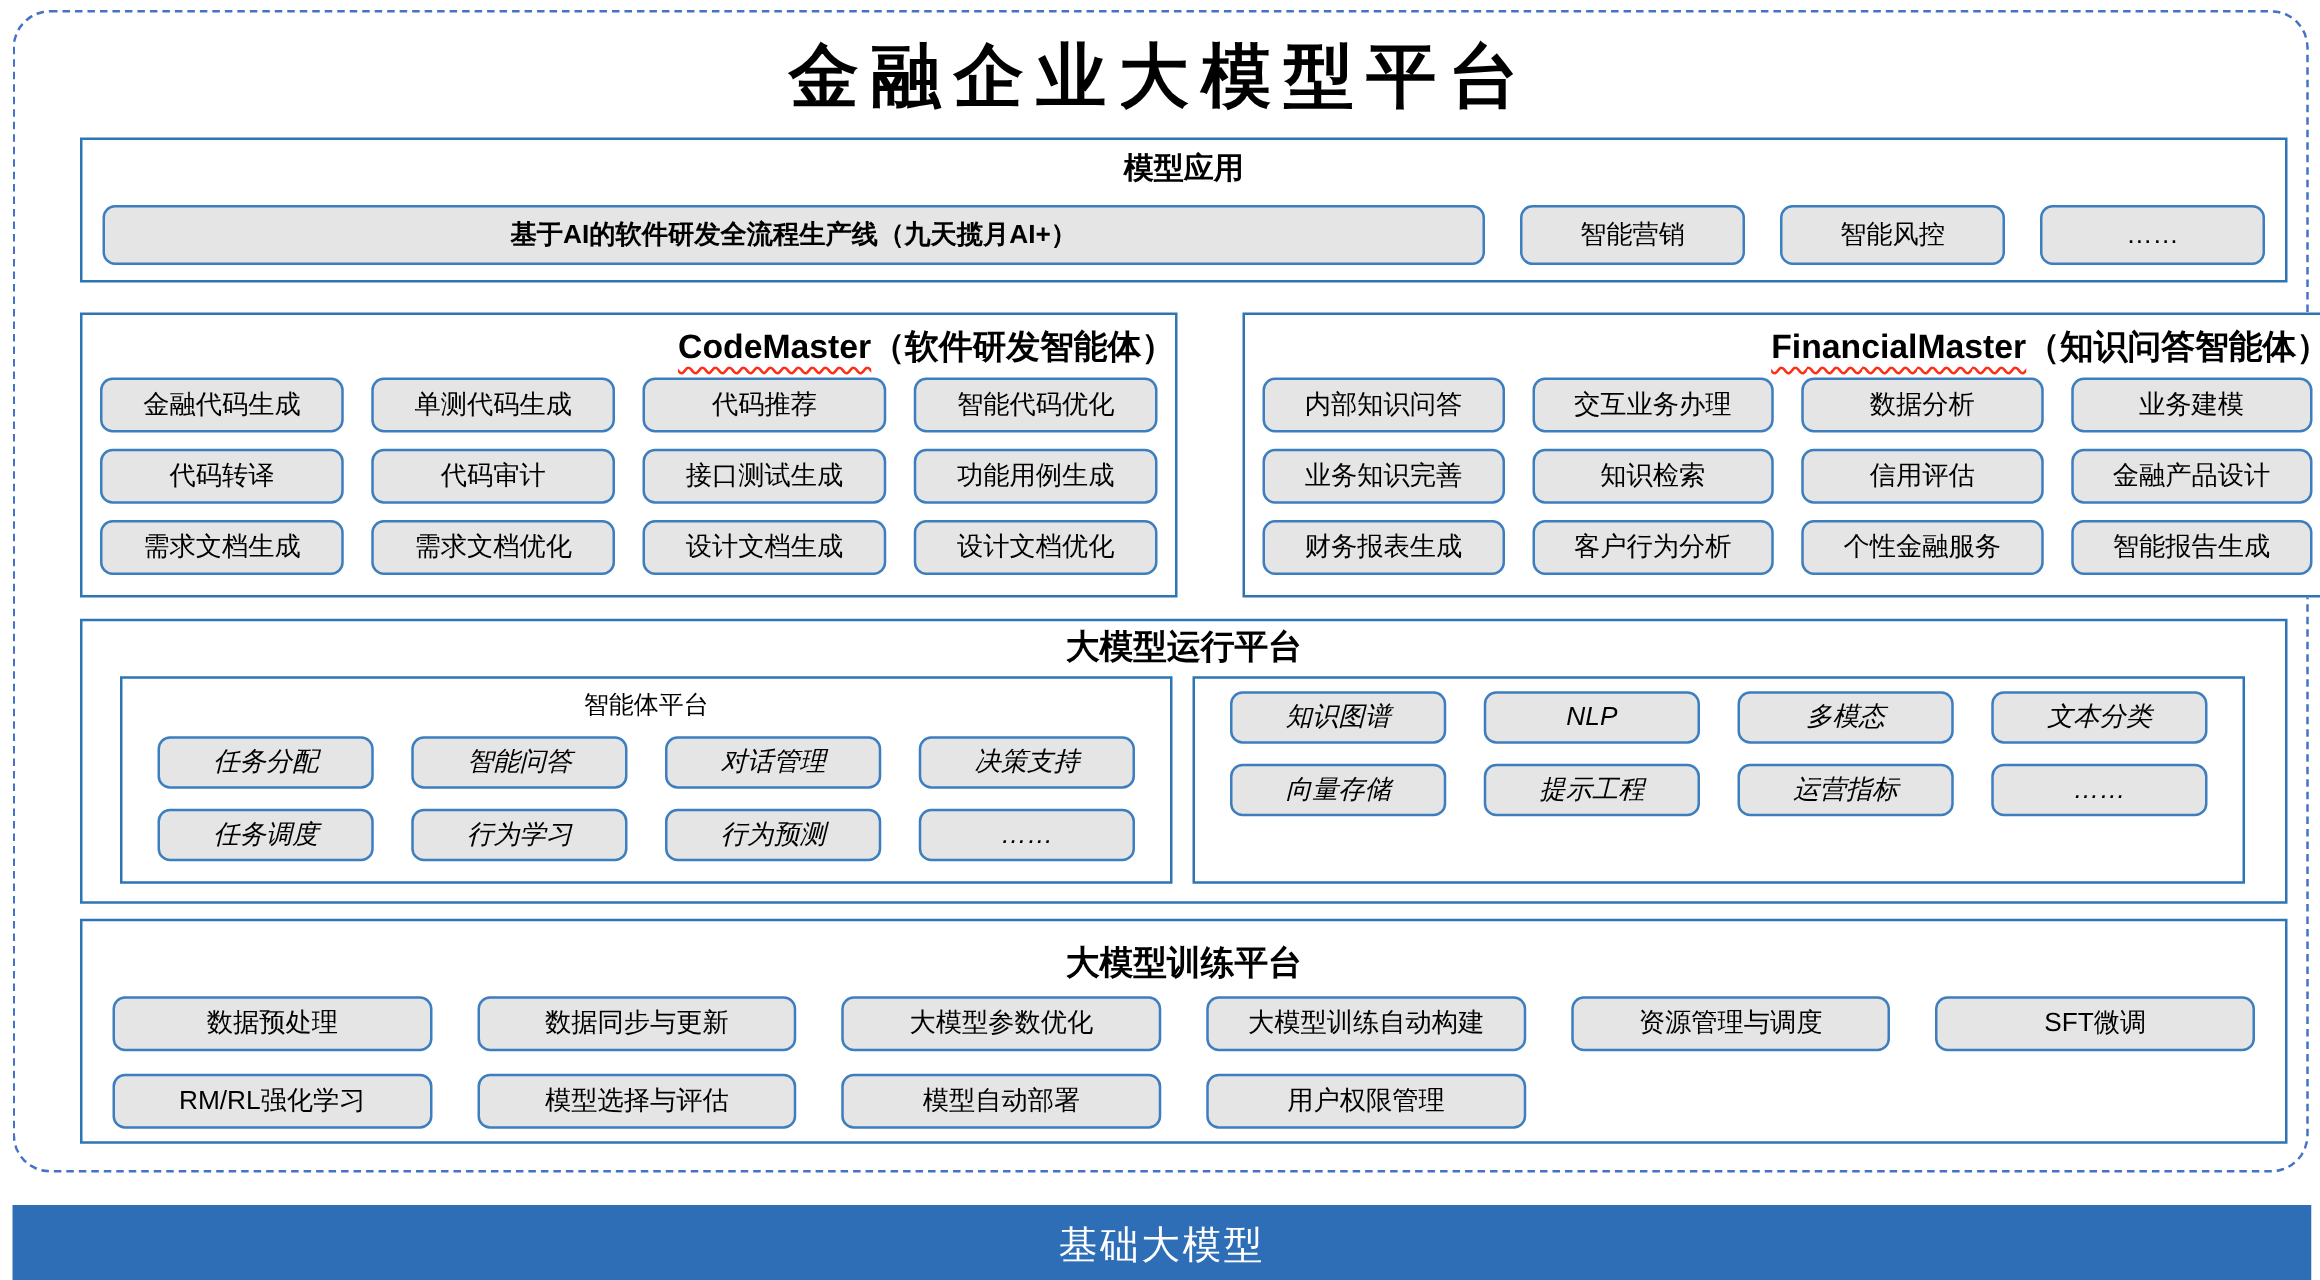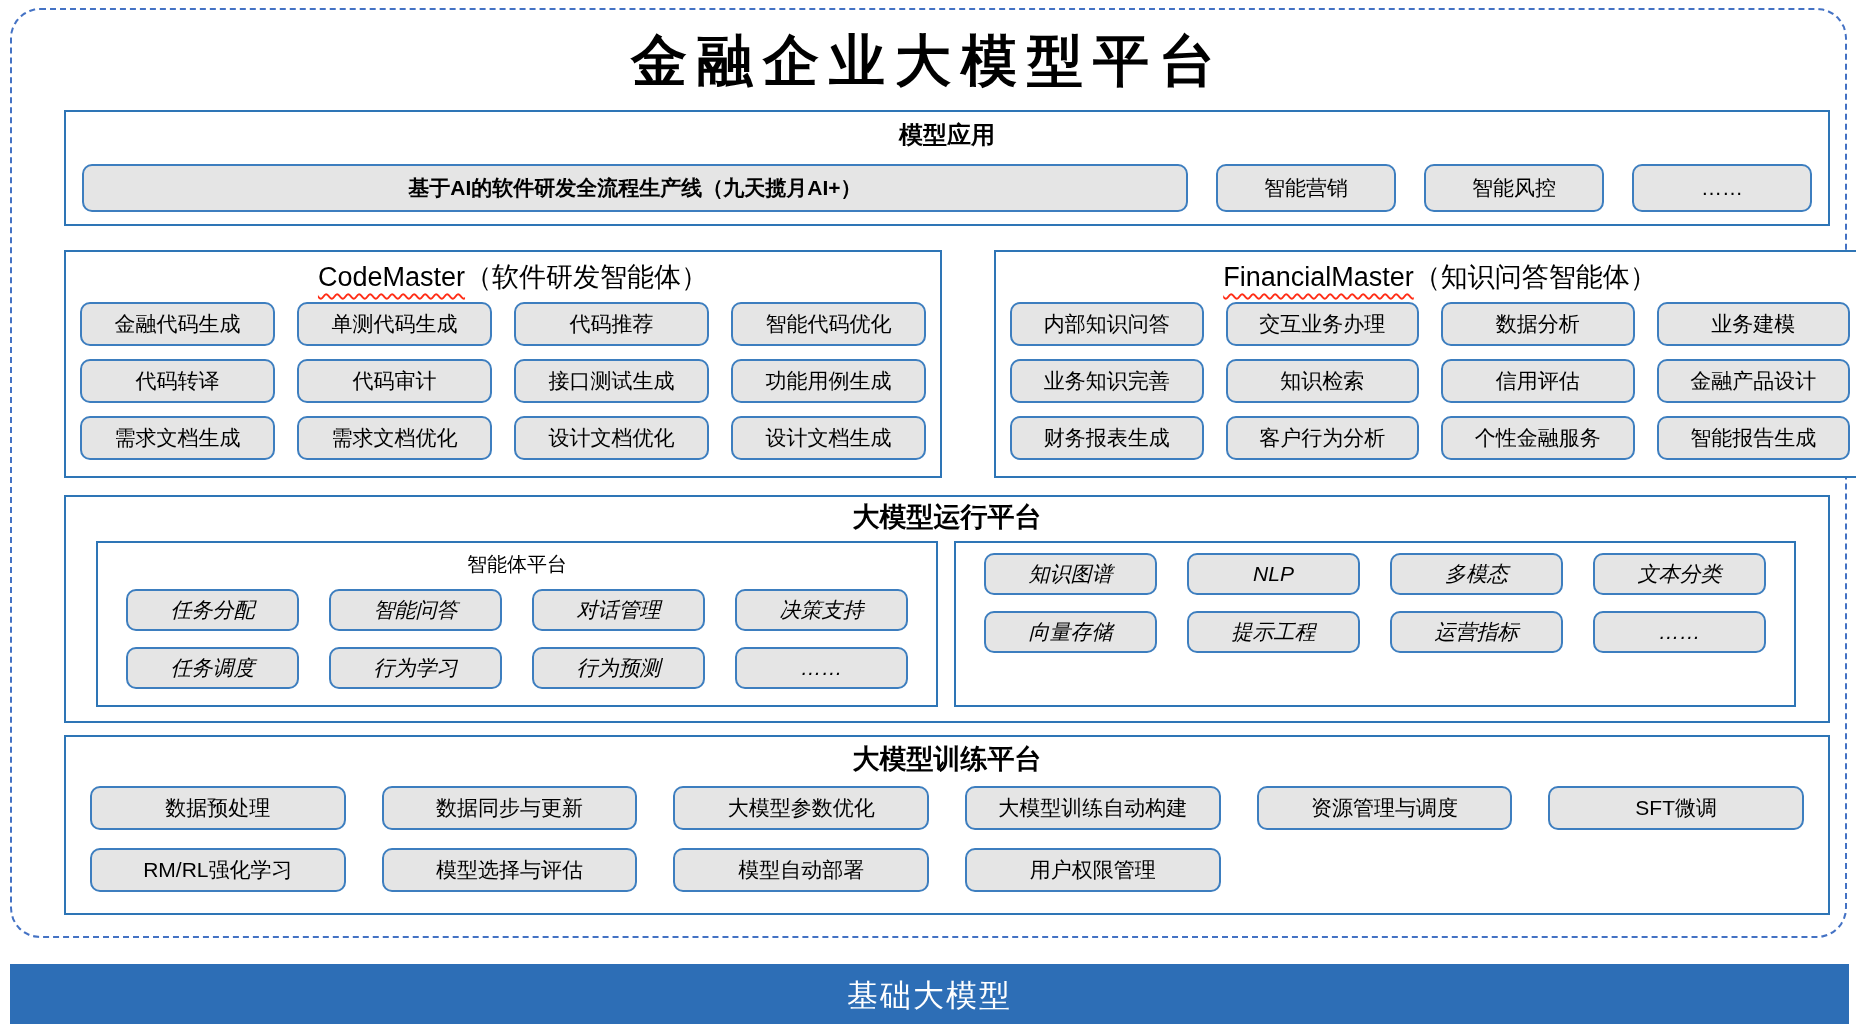--- a/index.html
+++ b/index.html
@@ -17,21 +17,21 @@
 
   .outer-dashed{position:absolute;left:10px;top:8px;width:1833px;height:926px;
     border:2px dashed var(--dashed-blue);border-radius:30px;}
 
   .main-title{position:absolute;top:24px;left:0;width:100%;text-align:center;
     font-family:"DejaVu Serif","Liberation Serif",serif;font-weight:bold;
     font-size:56px;letter-spacing:10px;white-space:nowrap;}
 
   .sec{position:absolute;border:2px solid var(--border-blue);background:#fff;box-sizing:border-box;}
   .sec-label{text-align:center;font-weight:bold;font-size:24px;line-height:30px;}
-  .agent-header{text-align:center;font-weight:normal;font-size:27px;line-height:34px;margin-top:8px;white-space:nowrap;padding-left:20px;}
+  .agent-header{text-align:right;font-weight:bold;font-size:27px;line-height:34px;margin-top:8px;white-space:nowrap;padding-left:20px;}
   .squiggle{text-decoration:underline;text-decoration-style:wavy;
     text-decoration-color:var(--squiggle-red);text-decoration-thickness:2px;text-underline-offset:7px;}
 
   .item{border:2px solid var(--item-border-blue);border-radius:10px;background:#e5e5e5;
     display:flex;align-items:center;justify-content:center;
     font-size:21px;line-height:24px;text-align:center;box-sizing:border-box;white-space:nowrap;overflow:hidden;}
 
   
   .model-app{left:64px;top:110px;width:1766px;height:116px;padding-top:8px;}
   .app-row{display:flex;gap:28px;margin:14px 16px 0 16px;height:48px;}
@@ -50,21 +50,21 @@
   .runtime .sec-label{font-size:27px;}
   .sub-box{position:absolute;top:44px;height:166px;border:2px solid var(--border-blue);
     background:#fff;box-sizing:border-box;}
   .sub-box.left{left:30px;width:842px;}
   .sub-box.right{left:888px;width:842px;}
   .sub-label{text-align:center;font-weight:normal;font-size:20px;line-height:30px;margin-top:6px;}
   .sub-grid{display:grid;grid-template-columns:repeat(4,1fr);gap:16px 30px;margin:10px 28px 0 28px;}
   .sub-grid .item{height:42px;font-style:italic;}
 
   
-  .training{left:64px;top:735px;width:1766px;height:180px;padding-top:7px;}
+  .training{left:64px;top:735px;width:1766px;height:180px;padding-top:18px;}
   .training .sec-label{font-size:27px;}
   .grid6{display:grid;grid-template-columns:repeat(6,1fr);gap:18px 36px;margin:12px 24px 0 24px;}
   .grid6 .item{height:44px;}
 
   
   .foundation-bar{position:absolute;left:10px;top:964px;width:1839px;height:64px;
     background:var(--foundation-bar-blue);display:flex;align-items:center;justify-content:center;}
   .foundation-bar span{color:var(--foundation-text);font-size:31px;letter-spacing:2px;}
 </style>
 </head>
@@ -92,22 +92,22 @@
       <div class="item">金融代码生成</div>
       <div class="item">单测代码生成</div>
       <div class="item">代码推荐</div>
       <div class="item">智能代码优化</div>
       <div class="item">代码转译</div>
       <div class="item">代码审计</div>
       <div class="item">接口测试生成</div>
       <div class="item">功能用例生成</div>
       <div class="item">需求文档生成</div>
       <div class="item">需求文档优化</div>
+      <div class="item">设计文档生成</div>
       <div class="item">设计文档优化</div>
-      <div class="item">设计文档生成</div>
     </div>
   </section>
 
   <section class="sec agent-box fin">
     <div class="agent-header"><span class="squiggle">FinancialMaster</span><span>（知识问答智能体）</span></div>
     <div class="grid4">
       <div class="item">内部知识问答</div>
       <div class="item">交互业务办理</div>
       <div class="item">数据分析</div>
       <div class="item">业务建模</div>

